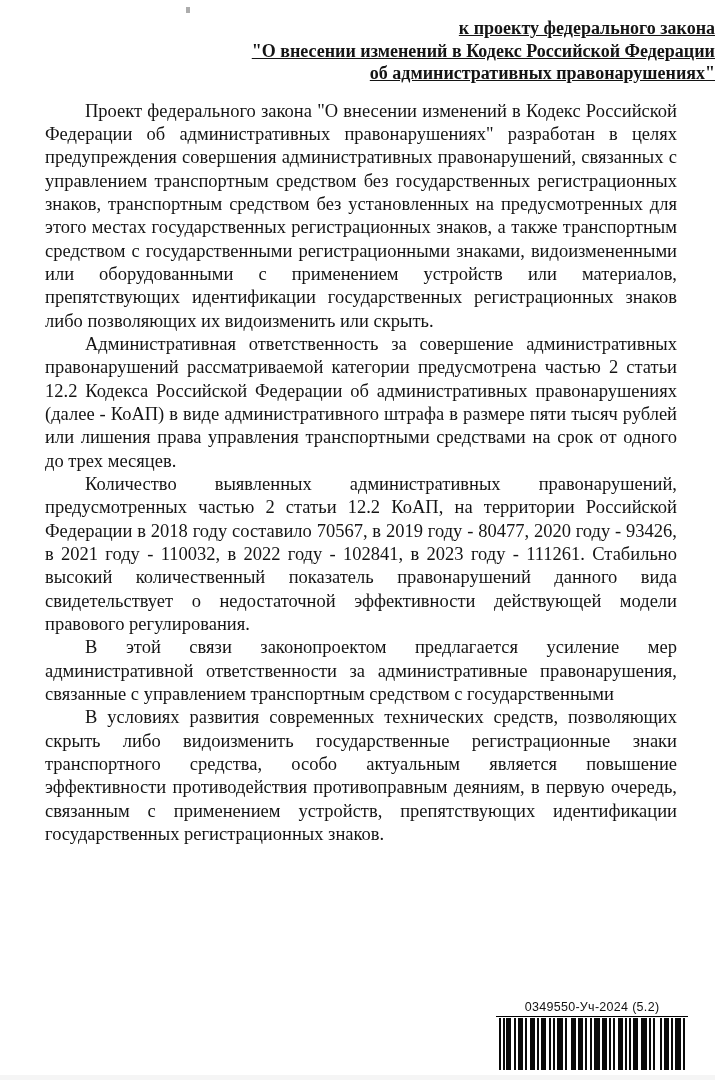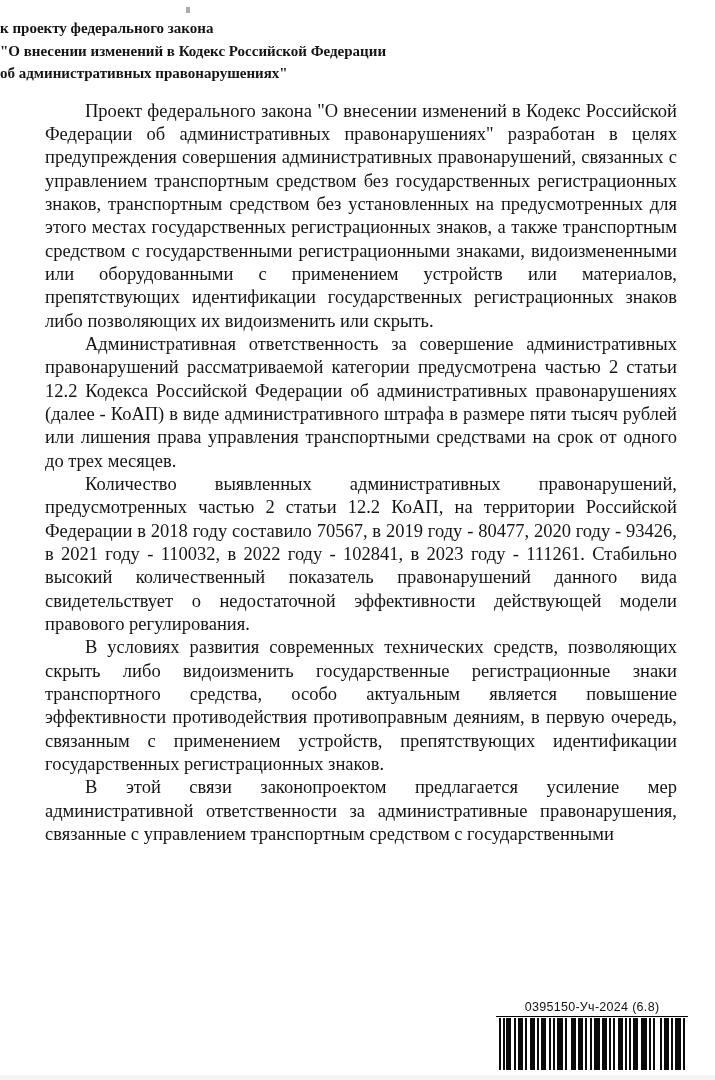--- a/index.html
+++ b/index.html
@@ -28,24 +28,25 @@
     margin: 0;
     padding-top: 88px;
     text-align: center;
     font-size: 18px;
     font-weight: bold;
     letter-spacing: 0.4px;
     line-height: 22px;
   }
   .doc-subtitle {
     margin-top: 17px;
-    text-align: left;
-    font-size: 15px;
+    text-align: right;
+    font-size: 18px;
     font-weight: bold;
     line-height: 22.5px;
+    text-decoration: underline;
   }
   .doc-body {
     margin: 15px 38px 0 45px;
     font-size: 18.5px;
     line-height: 23.35px;
     text-align: justify;
   }
   .doc-body p {
     margin: 0;
     text-indent: 40px;
@@ -95,26 +96,26 @@
   <div class="doc-subtitle">
     <div>к проекту федерального закона</div>
     <div>"О внесении изменений в Кодекс Российской Федерации</div>
     <div>об административных правонарушениях"</div>
   </div>
 
   <div class="doc-body">
     <p>Проект федерального закона "О внесении изменений в Кодекс Российской Федерации об административных правонарушениях" разработан в целях предупреждения совершения административных правонарушений, связанных с управлением транспортным средством без государственных регистрационных знаков, транспортным средством без установленных на предусмотренных для этого местах государственных регистрационных знаков, а также транспортным средством с государственными регистрационными знаками, видоизмененными или оборудованными с применением устройств или материалов, препятствующих идентификации государственных регистрационных знаков либо позволяющих их видоизменить или скрыть.</p>
     <p>Административная ответственность за совершение административных правонарушений рассматриваемой категории предусмотрена частью 2 статьи 12.2 Кодекса Российской Федерации об административных правонарушениях (далее - КоАП) в виде административного штрафа в размере пяти тысяч рублей или лишения права управления транспортными средствами на срок от одного до трех месяцев.</p>
     <p>Количество выявленных административных правонарушений, предусмотренных частью 2 статьи 12.2 КоАП, на территории Российской Федерации в 2018 году составило 70567, в 2019 году - 80477, 2020 году - 93426, в 2021 году - 110032, в 2022 году - 102841, в 2023 году - 111261. Стабильно высокий количественный показатель правонарушений данного вида свидетельствует о недостаточной эффективности действующей модели правового регулирования.</p>
+    <p>В этой связи законопроектом предлагается усиление мер административной ответственности за административные правонарушения, связанные с управлением транспортным средством с государственными</p>
     <p>В условиях развития современных технических средств, позволяющих скрыть либо видоизменить государственные регистрационные знаки транспортного средства, особо актуальным является повышение эффективности противодействия противоправным деяниям, в первую очередь, связанным с применением устройств, препятствующих идентификации государственных регистрационных знаков.</p>
-    <p>В этой связи законопроектом предлагается усиление мер административной ответственности за административные правонарушения, связанные с управлением транспортным средством с государственными</p>
   </div>
 
   <div class="barcode-block">
-    <div class="barcode-label">0395150-Уч-2024 (6.8)</div>
+    <div class="barcode-label">0349550-Уч-2024 (5.2)</div>
     <div class="barcode-rule"></div>
     <div class="barcode-bars">
         <div style="width: 2px; flex: 0 0 auto; height: 100%; background: rgb(10, 10, 10);"></div>
         <div style="width: 2px; flex: 0 0 auto; height: 100%;"></div>
         <div style="width: 2px; flex: 0 0 auto; height: 100%; background: rgb(10, 10, 10);"></div>
         <div style="width: 1px; flex: 0 0 auto; height: 100%;"></div>
         <div style="width: 5px; flex: 0 0 auto; height: 100%; background: rgb(10, 10, 10);"></div>
         <div style="width: 3px; flex: 0 0 auto; height: 100%;"></div>
         <div style="width: 2px; flex: 0 0 auto; height: 100%; background: rgb(10, 10, 10);"></div>
         <div style="width: 2px; flex: 0 0 auto; height: 100%;"></div>

